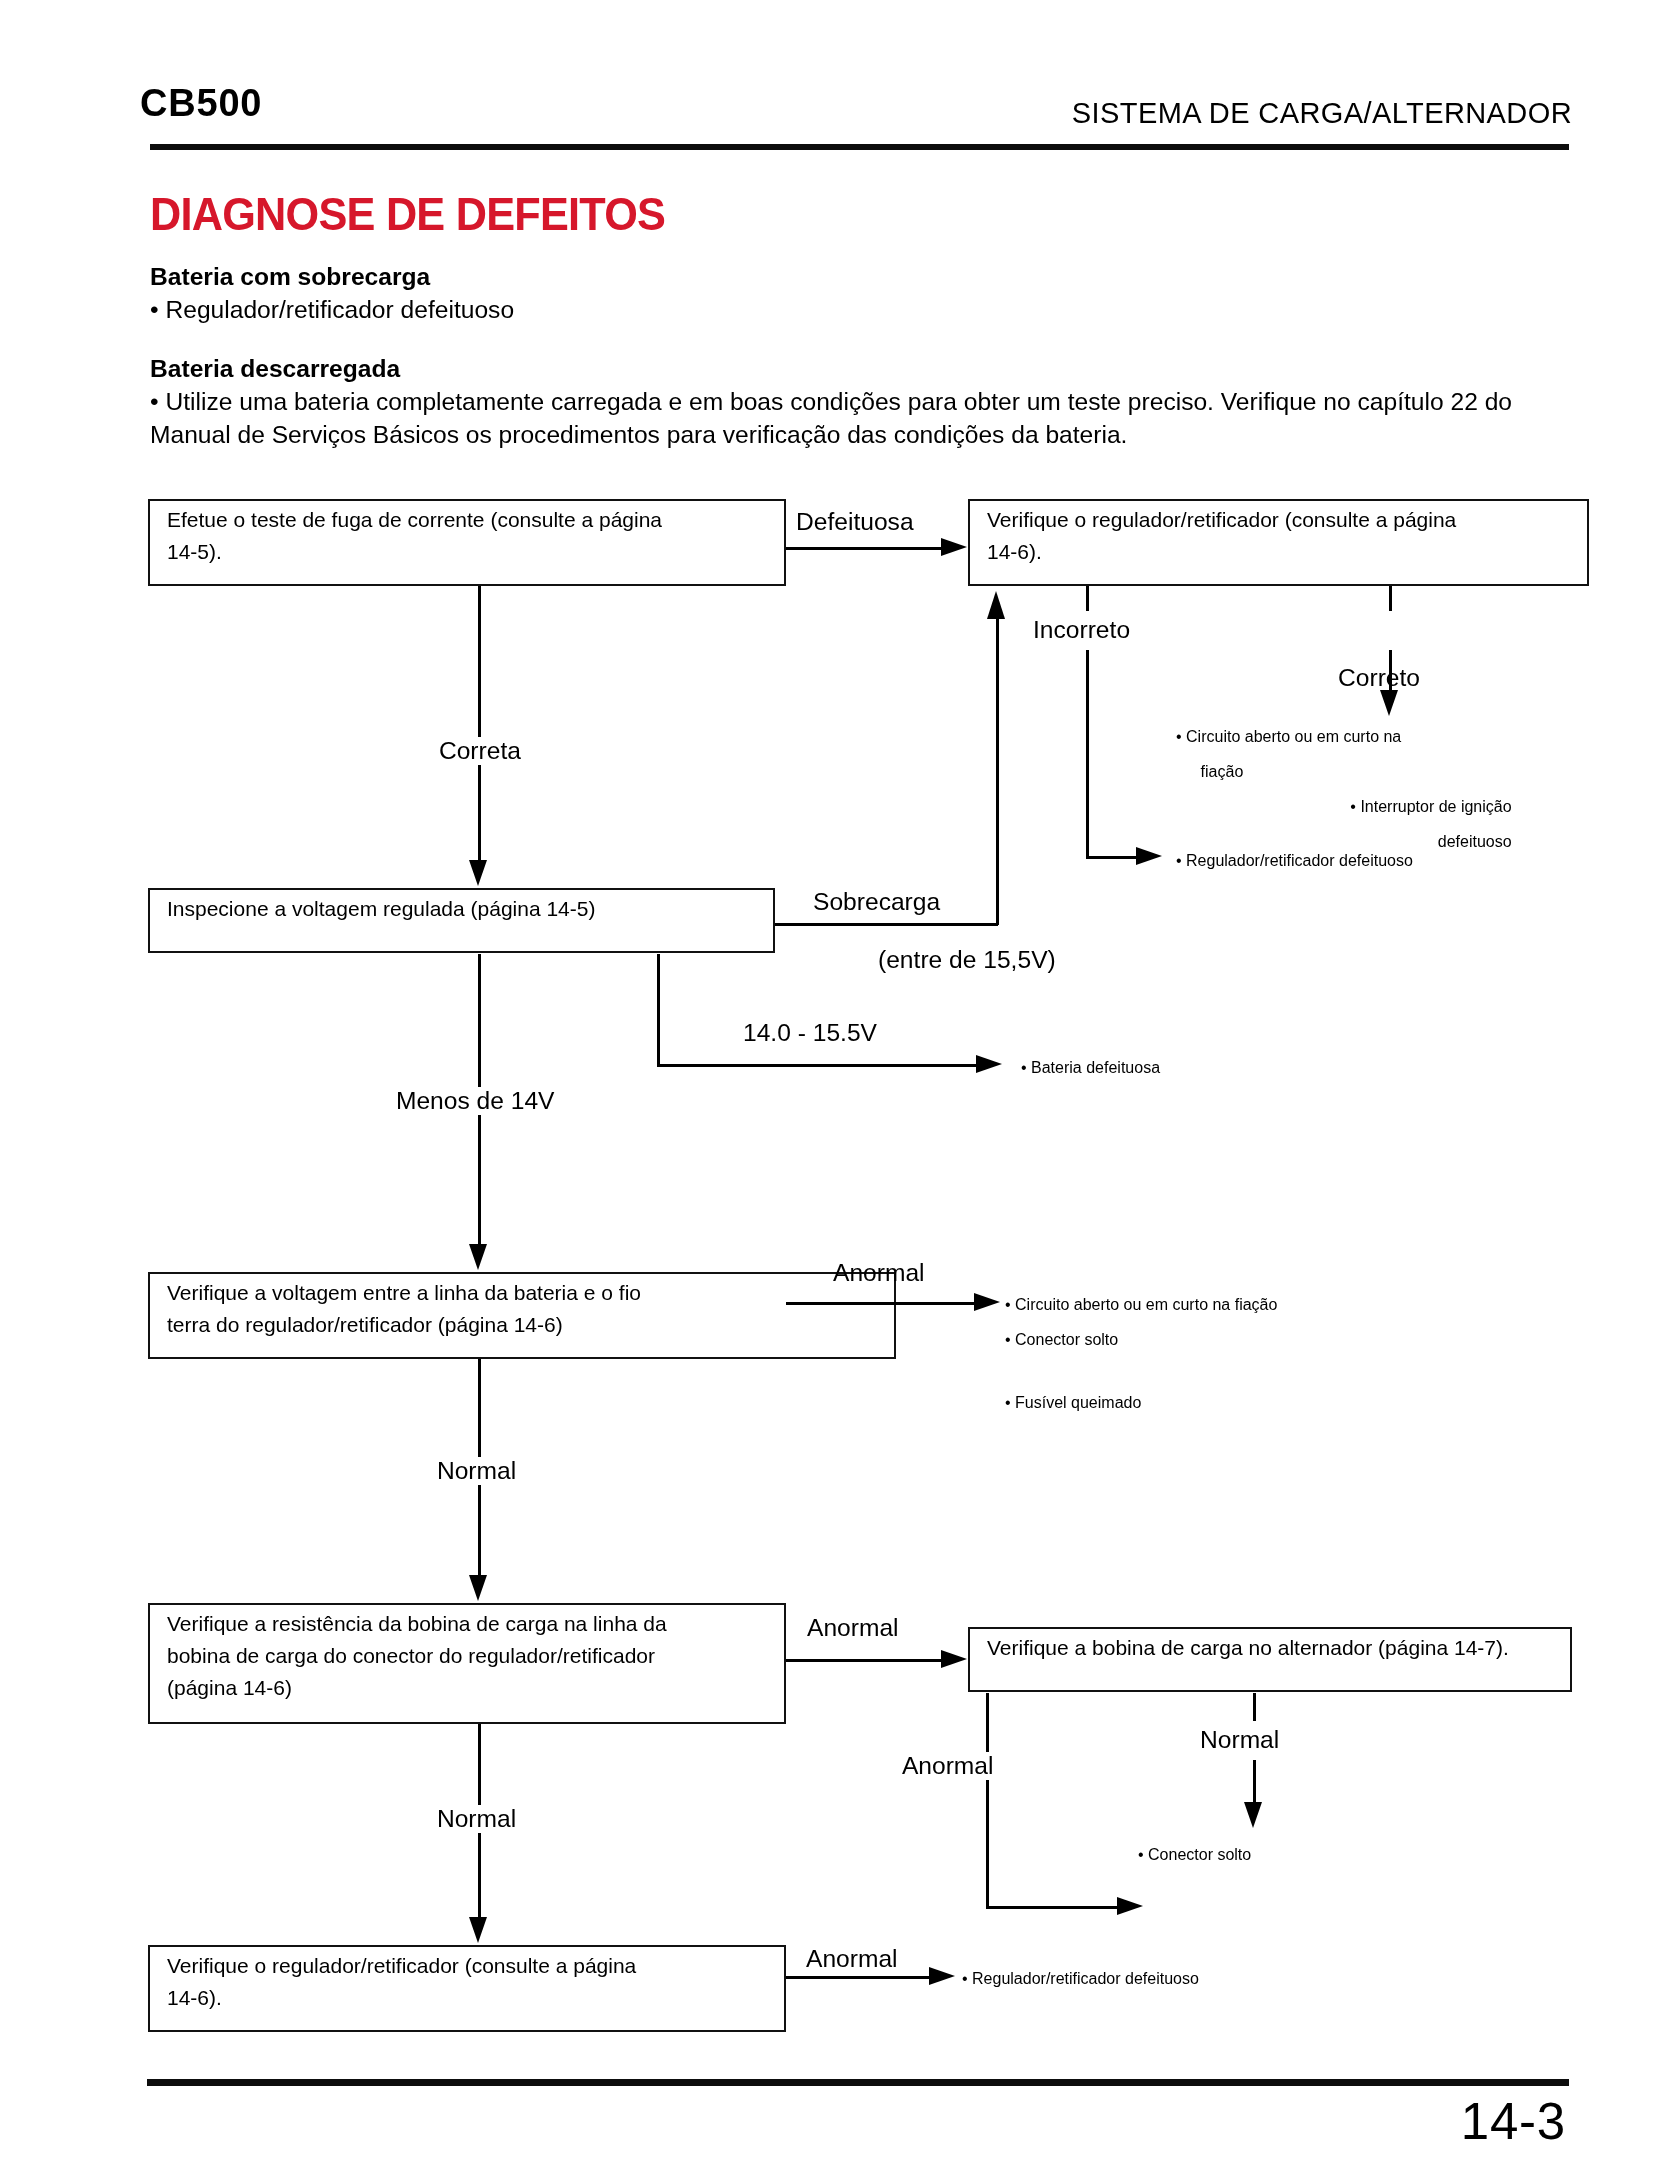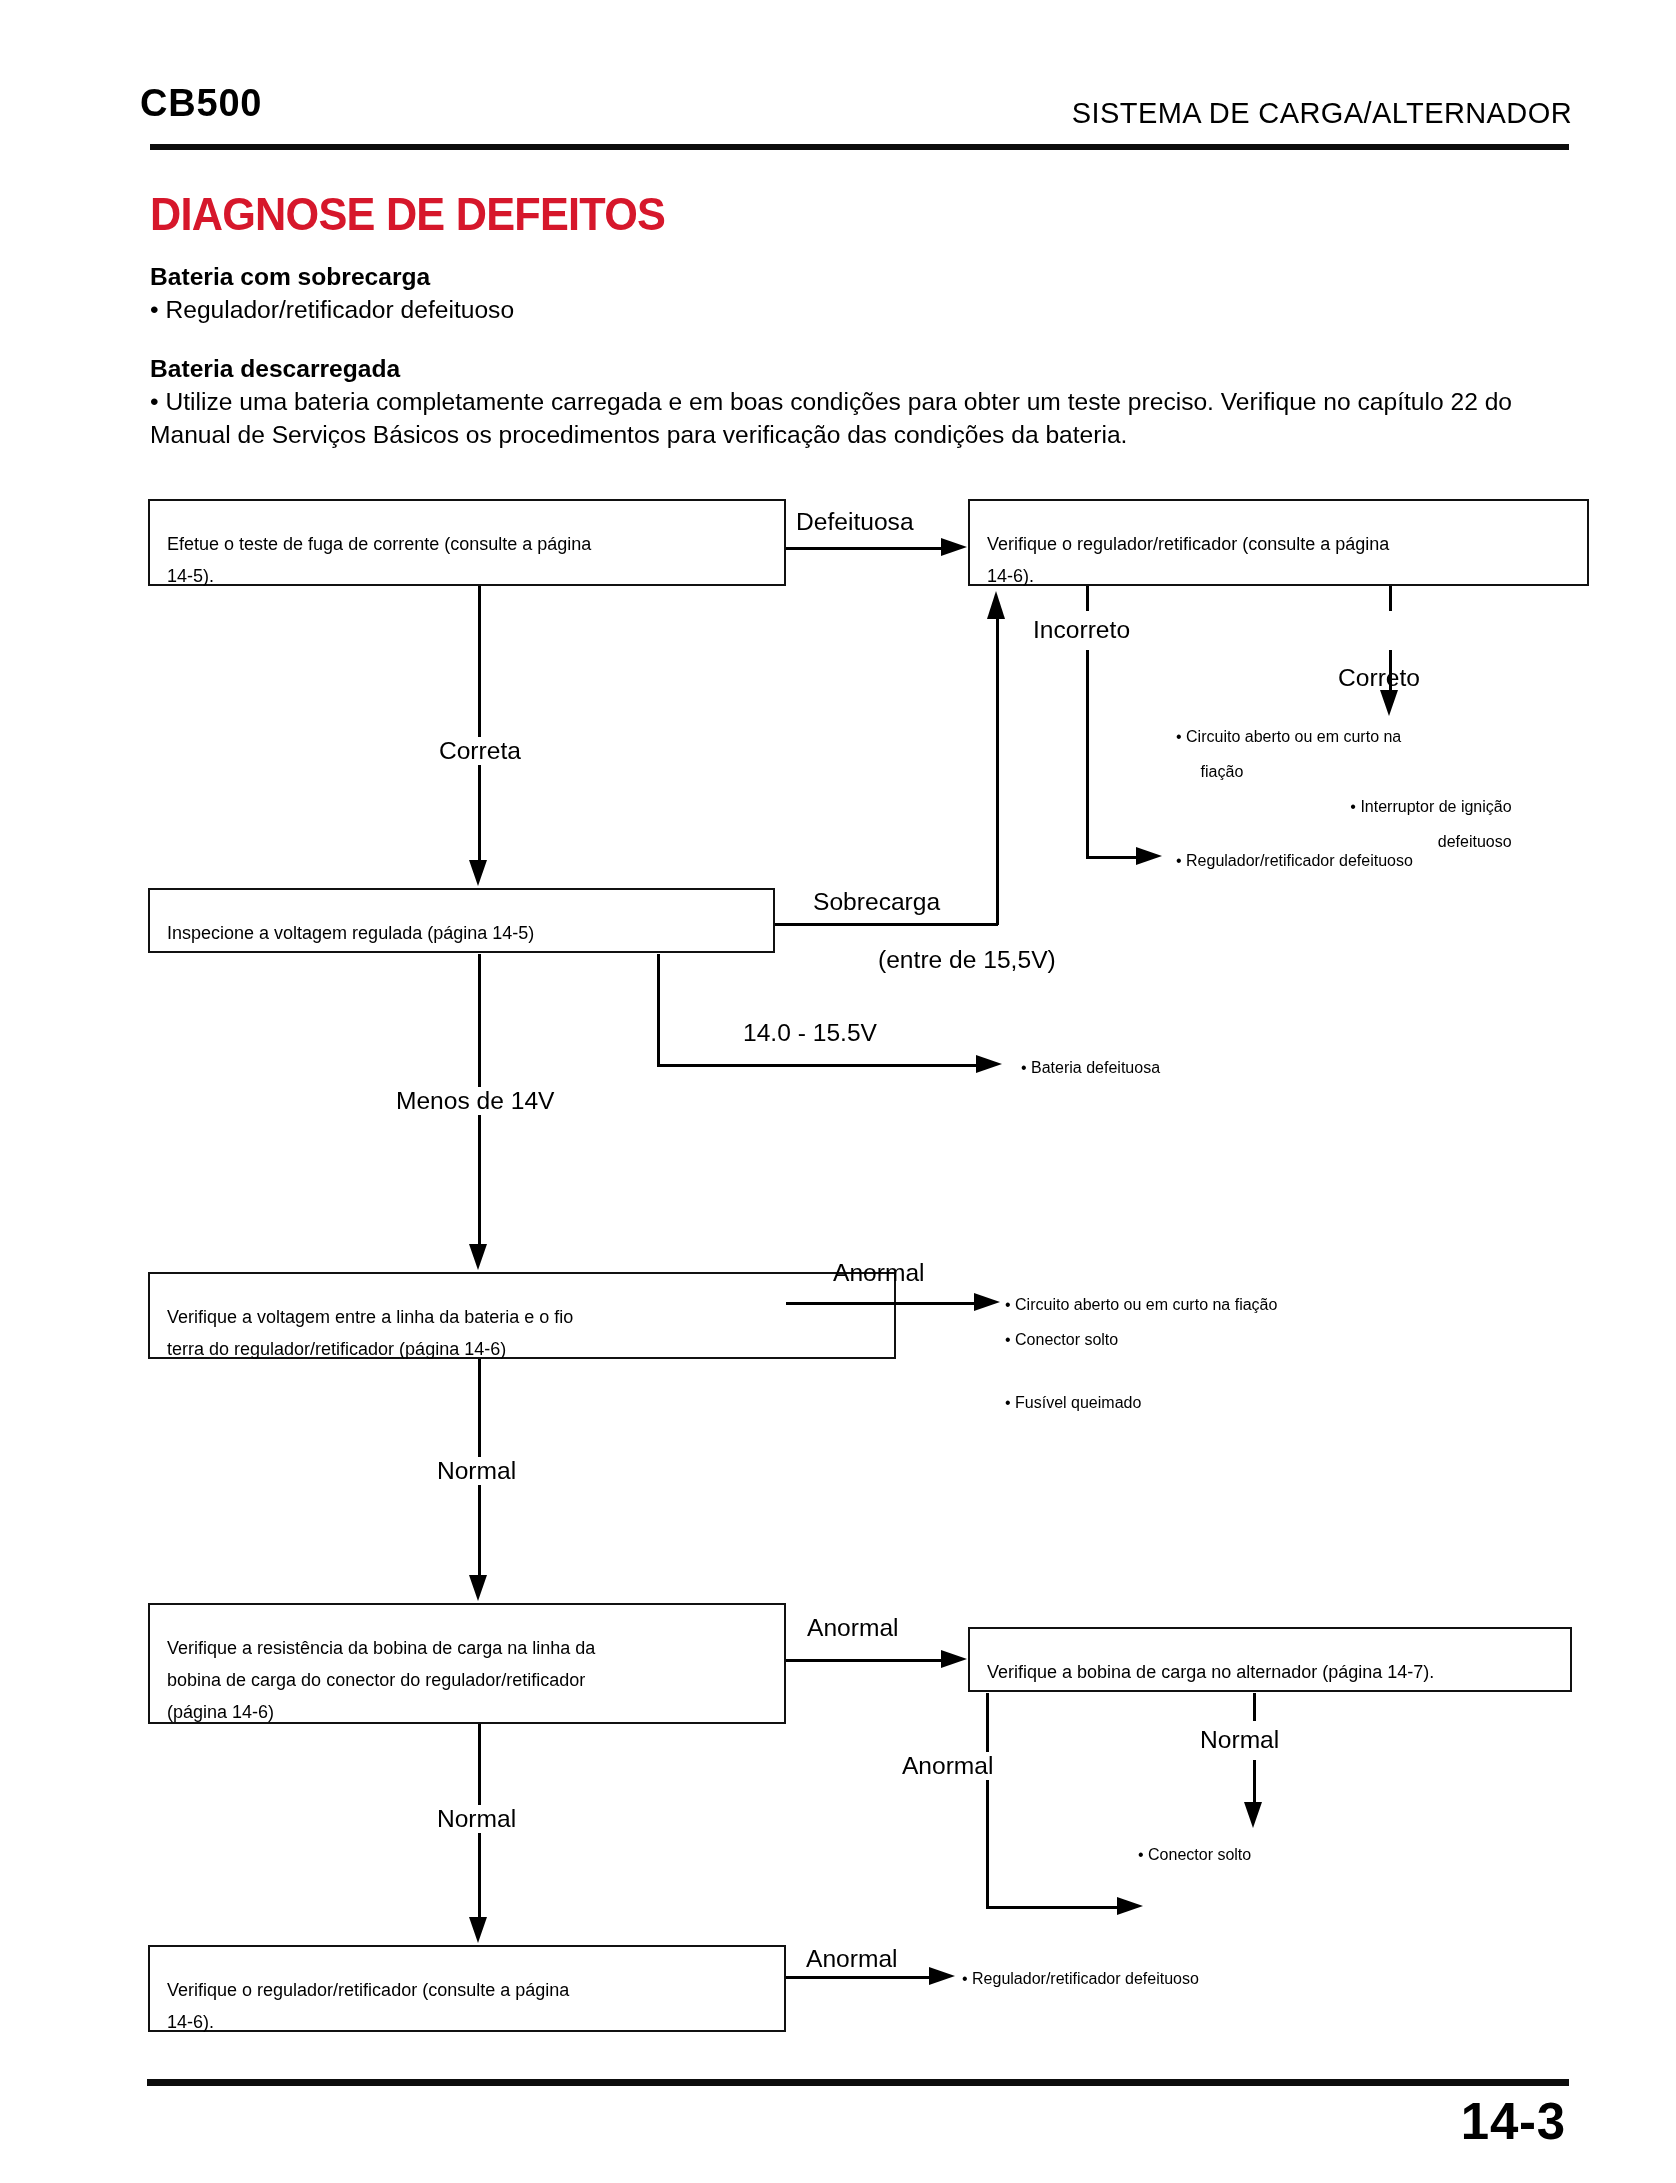--- a/index.html
+++ b/index.html
@@ -22,34 +22,34 @@
   .title{left:150px;top:187px;font-size:46px;font-weight:bold;letter-spacing:-0.8px;transform:scaleX(0.94);transform-origin:left;}
   .h-sub{font-size:24.6px;font-weight:bold;white-space:nowrap;}
   .body-txt{font-size:24.6px;line-height:33px;white-space:pre-line;}
   .intro-h1{left:150px;top:260px;}
   .intro-b1{left:150px;top:293px;font-weight:normal;}
   .intro-h2{left:150px;top:352px;}
   .intro-note{left:150px;top:385px;width:1408px;}
   
   .box{
     border:2.5px solid #111;background:#fff;
-    font-size:18px;line-height:32px;
-    padding:27px 17px;box-sizing:border-box;
+    font-size:21px;line-height:32px;
+    padding:3px 17px;box-sizing:border-box;
     white-space:pre-line;
   }
   .lbl{font-size:24.6px;white-space:nowrap;line-height:28px;}
   .lbl-bg{background:#fff;padding:0 4.9px;}
   .vline{width:2.5px;background:#000;}
   .hline{height:2.5px;background:#000;}
   .ar-right{width:0;height:0;border-top:9.8px solid transparent;border-bottom:9.8px solid transparent;border-left:26px solid #000;}
   .ar-down{width:0;height:0;border-left:9.8px solid transparent;border-right:9.8px solid transparent;border-top:26px solid #000;}
   .ar-up{width:0;height:0;border-left:9.8px solid transparent;border-right:9.8px solid transparent;border-bottom:28px solid #000;}
   .bullet{font-size:16px;line-height:35px;white-space:nowrap;}
   .bullet-wrap{white-space:pre-line;padding-left:24.6px;text-indent:-24.6px;}
-  .pagenum{right:111px;top:2092px;font-size:51px;font-weight:bold;letter-spacing:0.8px;}
+  .pagenum{right:111px;top:2092px;font-size:51px;font-weight:normal;letter-spacing:0.8px;}
 </style>
 </head>
 <body>
 
 <div id="page">
 
   <div class="abs model">CB500</div>
   <div class="abs section">SISTEMA DE CARGA/ALTERNADOR</div>
   <div class="abs rule hdr-rule"></div>
 

